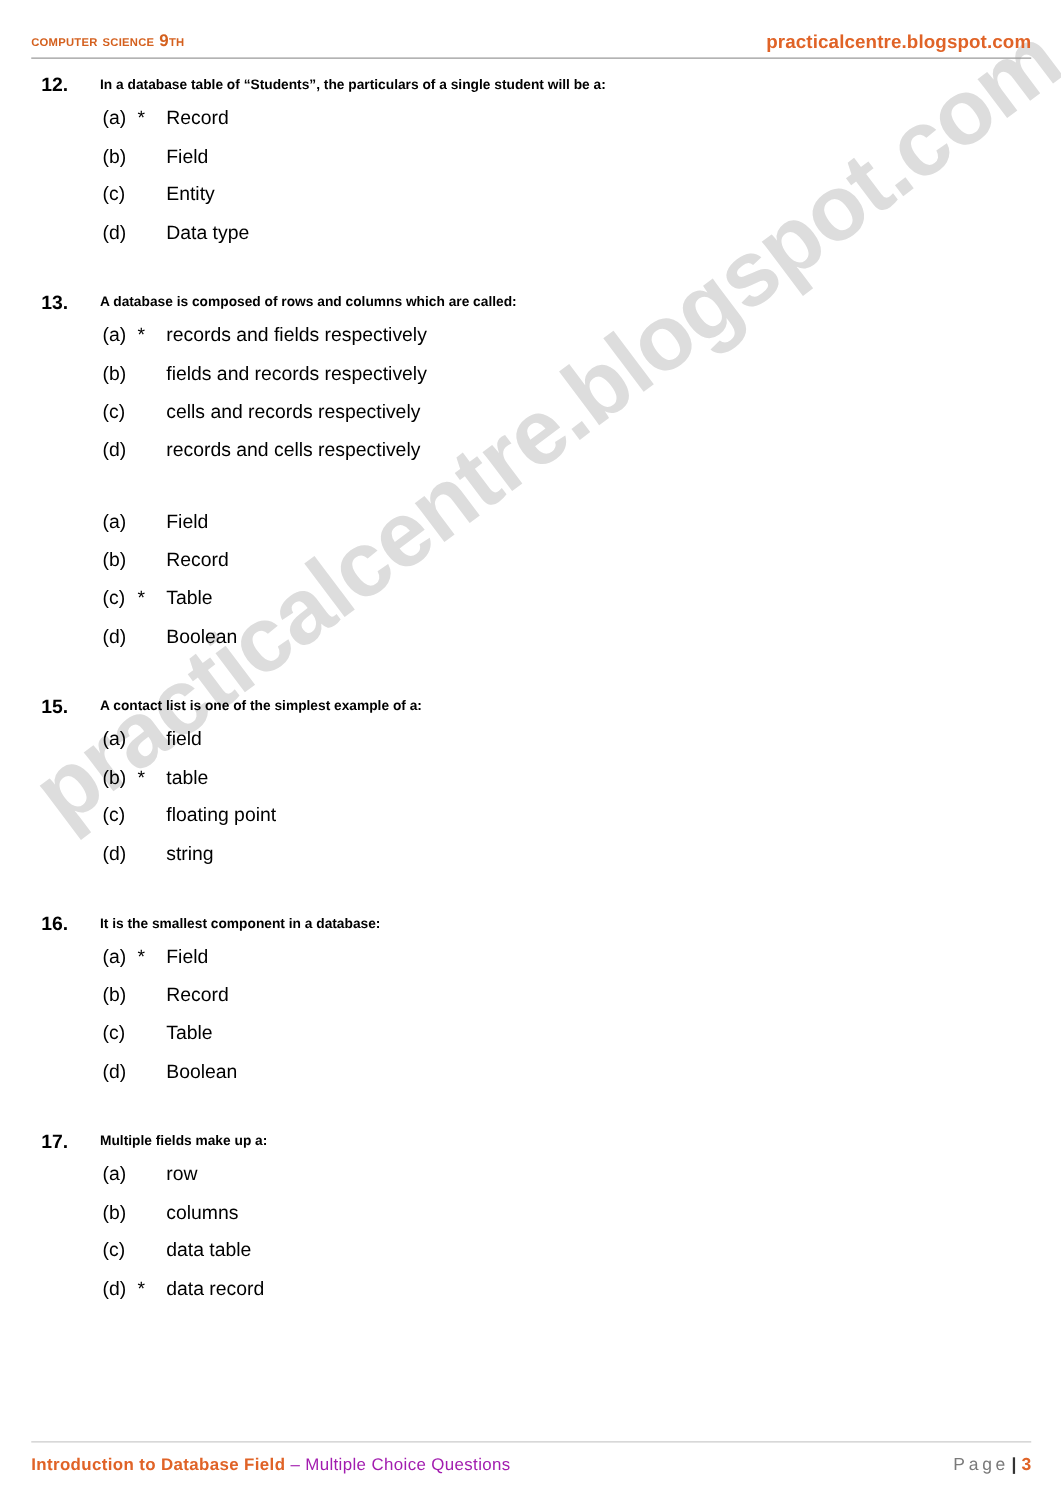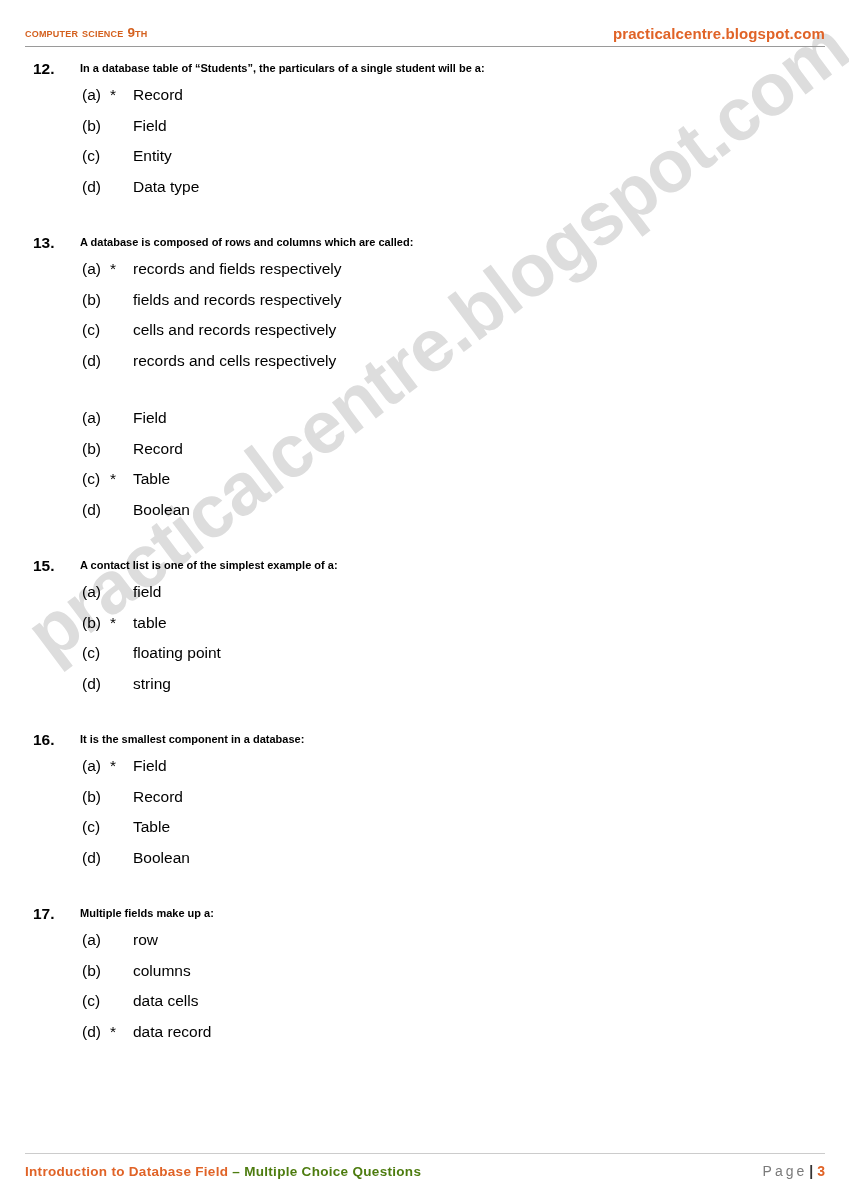--- a/index.html
+++ b/index.html
@@ -166,22 +166,22 @@
     font-size: 13.5px;
     line-height: 18px;
     white-space: nowrap;
   }
   .footer-title {
     font-weight: bold;
     color: #e06327;
     letter-spacing: 0.3px;
   }
   .footer-sub {
-    font-weight: bold;
-    color: #4d7c0f;
+    font-weight: normal;
+    color: #a21caf;
     letter-spacing: 0.3px;
   }
   .footer-right {
     font-size: 14px;
     line-height: 18px;
     white-space: nowrap;
     display: flex;
     align-items: flex-end;
   }
   .page-word {
@@ -351,21 +351,21 @@
           <div class="opt-text">row</div>
         </div>
         <div class="option-row">
           <div class="opt-letter">(b)</div>
           <div class="opt-star"></div>
           <div class="opt-text">columns</div>
         </div>
         <div class="option-row">
           <div class="opt-letter">(c)</div>
           <div class="opt-star"></div>
-          <div class="opt-text">data cells</div>
+          <div class="opt-text">data table</div>
         </div>
         <div class="option-row">
           <div class="opt-letter">(d)</div>
           <div class="opt-star">*</div>
           <div class="opt-text">data record</div>
         </div>
       </div>
     </div>
 
   <div class="footer-rule"></div>

